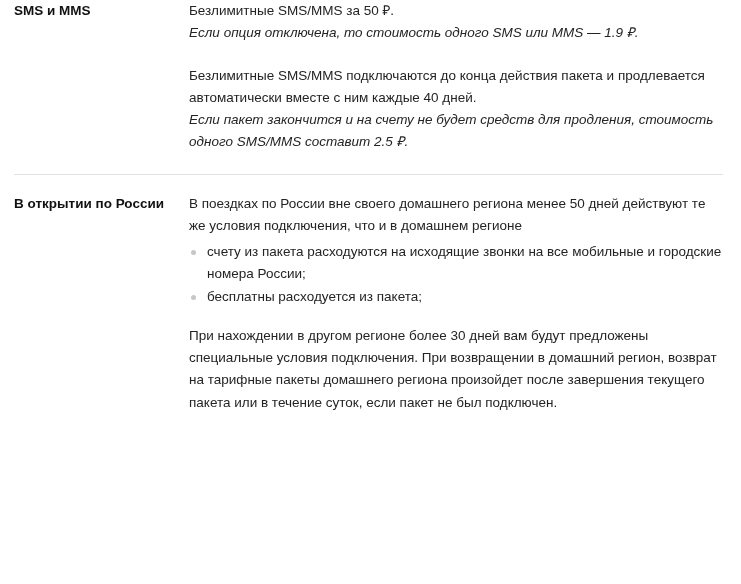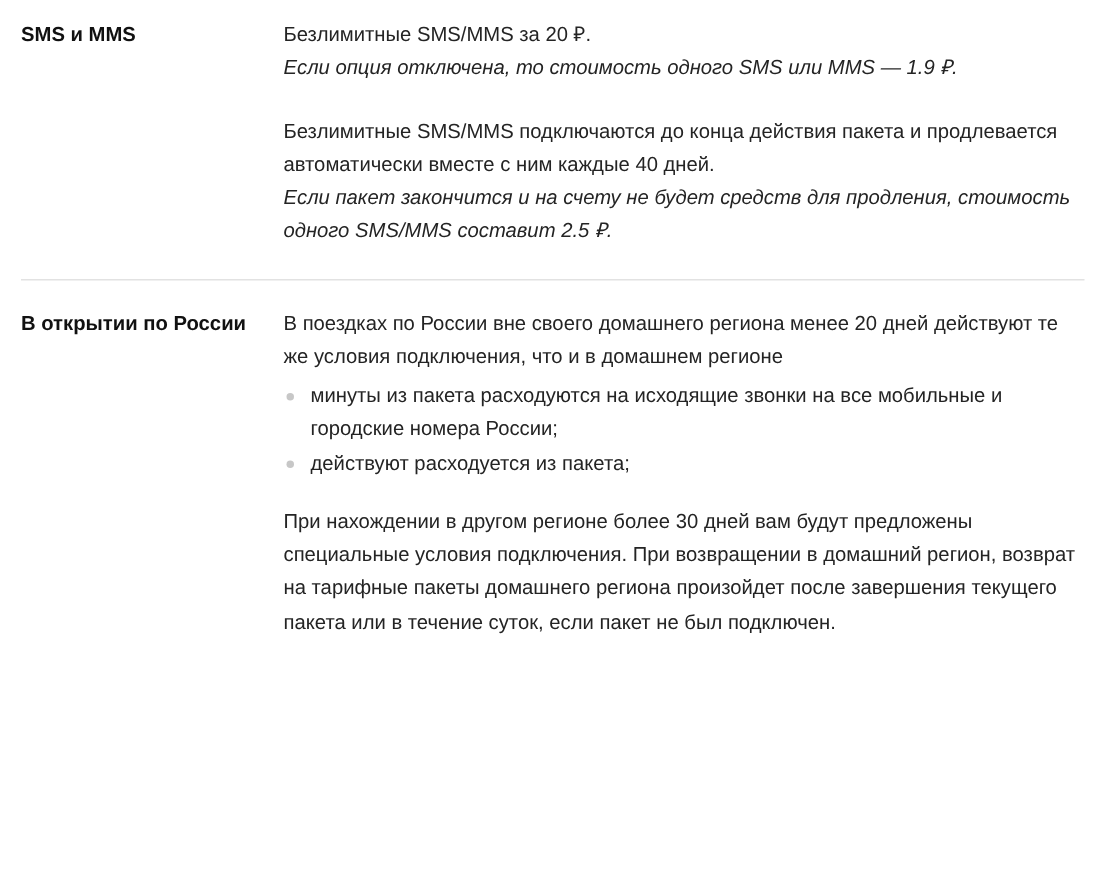--- a/index.html
+++ b/index.html
@@ -12,21 +12,21 @@
     height: 584px;
     font-family: "Liberation Sans", sans-serif;
     color: #1a1a1a;
     overflow: hidden;
   }
   .page {
     position: relative;
     width: 741px;
     height: 415px;
     box-sizing: border-box;
-    padding: 12px 18px 0 14px;
+    padding: 0 18px 0 14px;
   }
   .section {
     display: flex;
     align-items: flex-start;
   }
   .section-term {
     width: 175px;
     flex: 0 0 175px;
     font-size: 13.5px;
     font-weight: bold;
@@ -85,36 +85,36 @@
   }
 </style>
 </head>
 <body>
 
 <div class="page">
 
   <div class="section">
     <div class="section-term">SMS и MMS</div>
     <div class="section-body">
-      <p class="para">Безлимитные SMS/MMS за 20 ₽.</p>
+      <p class="para">Безлимитные SMS/MMS за 50 ₽.</p>
       <p class="para">Если опция отключена, то стоимость одного SMS или MMS — 1.9 ₽.</p>
       <div class="gap-lg"></div>
       <p class="para">Безлимитные SMS/MMS подключаются до конца действия пакета и продлевается автоматически вместе с ним каждые 40 дней.</p>
       <p class="para">Если пакет закончится и на счету не будет средств для продления, стоимость одного SMS/MMS составит 2.5 ₽.</p>
     </div>
   </div>
 
   <hr class="divider">
 
   <div class="section">
     <div class="section-term">В открытии по России</div>
     <div class="section-body">
-      <p class="para">В поездках по России вне своего домашнего региона менее 20 дней действуют те же условия подключения, что и в домашнем регионе</p>
+      <p class="para">В поездках по России вне своего домашнего региона менее 50 дней действуют те же условия подключения, что и в домашнем регионе</p>
       <ul class="bullets">
-        <li>минуты из пакета расходуются на исходящие звонки на все мобильные и городские номера России;</li>
-        <li>действуют расходуется из пакета;</li>
+        <li>счету из пакета расходуются на исходящие звонки на все мобильные и городские номера России;</li>
+        <li>бесплатны расходуется из пакета;</li>
       </ul>
       <div class="gap-md"></div>
       <p class="para">При нахождении в другом регионе более 30 дней вам будут предложены специальные условия подключения. При возвращении в домашний регион, возврат на тарифные пакеты домашнего региона произойдет после завершения текущего пакета или в течение суток, если пакет не был подключен.</p>
     </div>
   </div>
 
 </div>
 
 </body></html>

